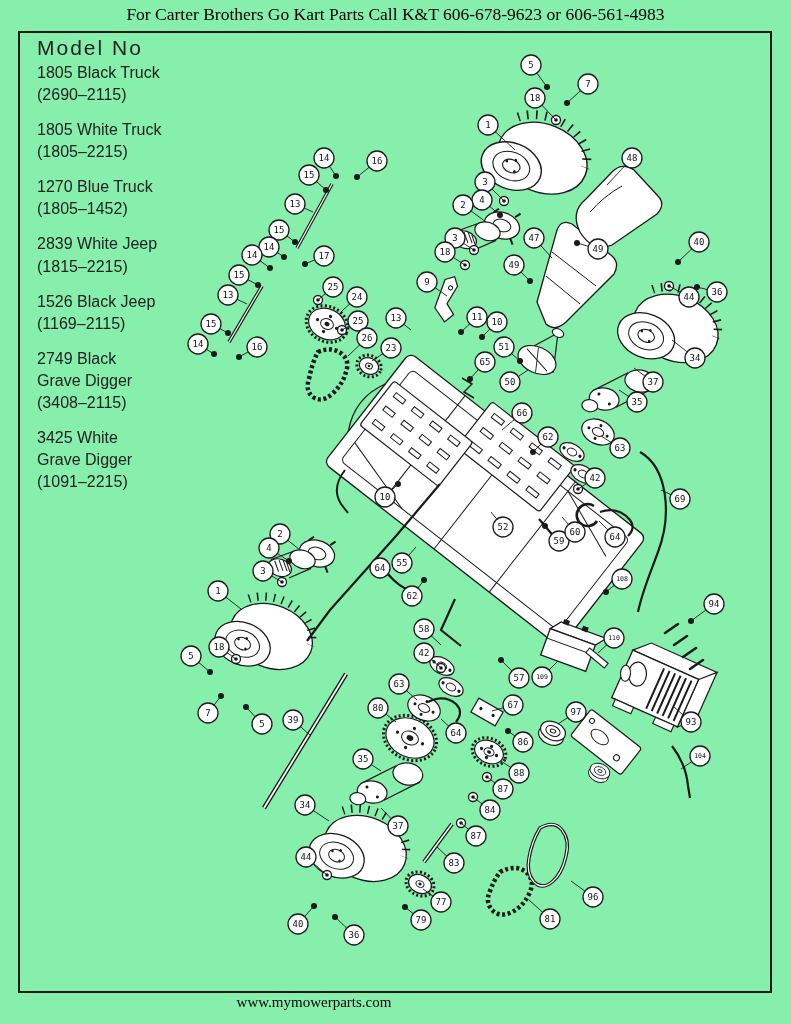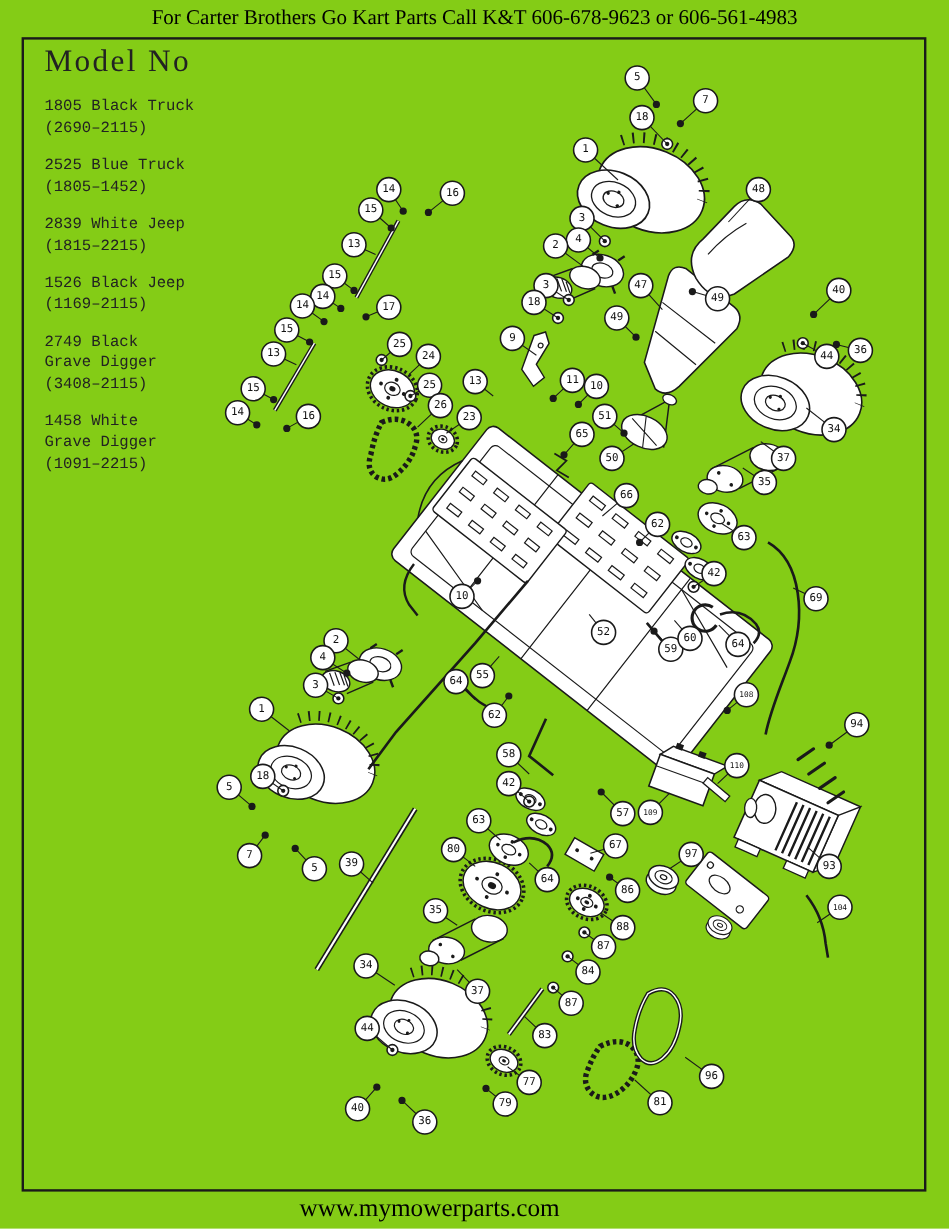--- a/index.html
+++ b/index.html
@@ -1,65 +1,69 @@
 <!DOCTYPE html>
 <html><head>
 <meta charset="utf-8">
 <style>
   html,body{margin:0;padding:0;background:#fff;}
-  #page{position:relative;width:791px;height:1024px;background:#84cc16;overflow:hidden;
+  #page{position:relative;width:791px;height:1024px;background:#86efac;overflow:hidden;
         font-family:"Liberation Sans",sans-serif;color:#111;}
   #header{position:absolute;top:4px;left:0;width:791px;text-align:center;
           font-family:"Liberation Serif",serif;font-size:17.5px;color:#000;}
   #border-box{position:absolute;left:18px;top:31px;width:754px;height:962px;
               border:2px solid #1a1a1a;box-sizing:border-box;background:transparent;}
   #model-panel{position:absolute;left:37px;top:36px;width:160px;}
-  #model-title{font-family:Liberation Serif, serif;font-size:26px;letter-spacing:2px;
-               color:#222;margin-bottom:14px;font-weight:400;}
+  #model-title{font-family:Liberation Sans, sans-serif;font-size:21px;letter-spacing:2px;
+               color:#222;margin-bottom:2px;font-weight:400;}
   .model-entry{margin-bottom:13px;}
-  .mname,.mcode{font-family:Liberation Mono, monospace;font-size:13px;line-height:1.38;
+  .mname,.mcode{font-family:Liberation Sans, sans-serif;font-size:16px;line-height:1.38;
                 color:#222;white-space:pre-line;letter-spacing:0;}
   #diagram-svg{position:absolute;left:0;top:0;}
   #footer{position:absolute;top:994px;left:0;width:628px;text-align:center;
-          font-family:"Liberation Serif",serif;font-size:21px;color:#000;padding-left:44px;}
+          font-family:"Liberation Serif",serif;font-size:15px;color:#000;}
   svg text.callout-num{font-family:"DejaVu Sans Mono",monospace;fill:#111;}
 </style>
 </head>
 <body>
 
 <div id="page">
   <div id="header">For Carter Brothers Go Kart Parts Call K&amp;T 606-678-9623 or 606-561-4983</div>
   <div id="border-box"></div>
 
   <div id="model-panel">
     <div id="model-title">Model No</div>
     <div id="model-list">
         <div class="model-entry">
           <div class="mname">1805 Black Truck</div>
           <div class="mcode">(2690–2115)</div>
         </div>
         <div class="model-entry">
-          <div class="mname">2525 Blue Truck</div>
+          <div class="mname">1805 White Truck</div>
+          <div class="mcode">(1805–2215)</div>
+        </div>
+        <div class="model-entry">
+          <div class="mname">1270 Blue Truck</div>
           <div class="mcode">(1805–1452)</div>
         </div>
         <div class="model-entry">
           <div class="mname">2839 White Jeep</div>
           <div class="mcode">(1815–2215)</div>
         </div>
         <div class="model-entry">
           <div class="mname">1526 Black Jeep</div>
           <div class="mcode">(1169–2115)</div>
         </div>
         <div class="model-entry">
           <div class="mname">2749 Black
 Grave Digger</div>
           <div class="mcode">(3408–2115)</div>
         </div>
         <div class="model-entry">
-          <div class="mname">1458 White
+          <div class="mname">3425 White
 Grave Digger</div>
           <div class="mcode">(1091–2215)</div>
         </div>
       </div>
   </div>
 
   <svg id="diagram-svg" width="791" height="1024" viewBox="0 0 791 1024">
     <defs>
       <g id="tire-shape">
         <ellipse cx="12" cy="-9" rx="46" ry="34" fill="#fff" stroke="#1a1a1a" stroke-width="1.4"></ellipse>

